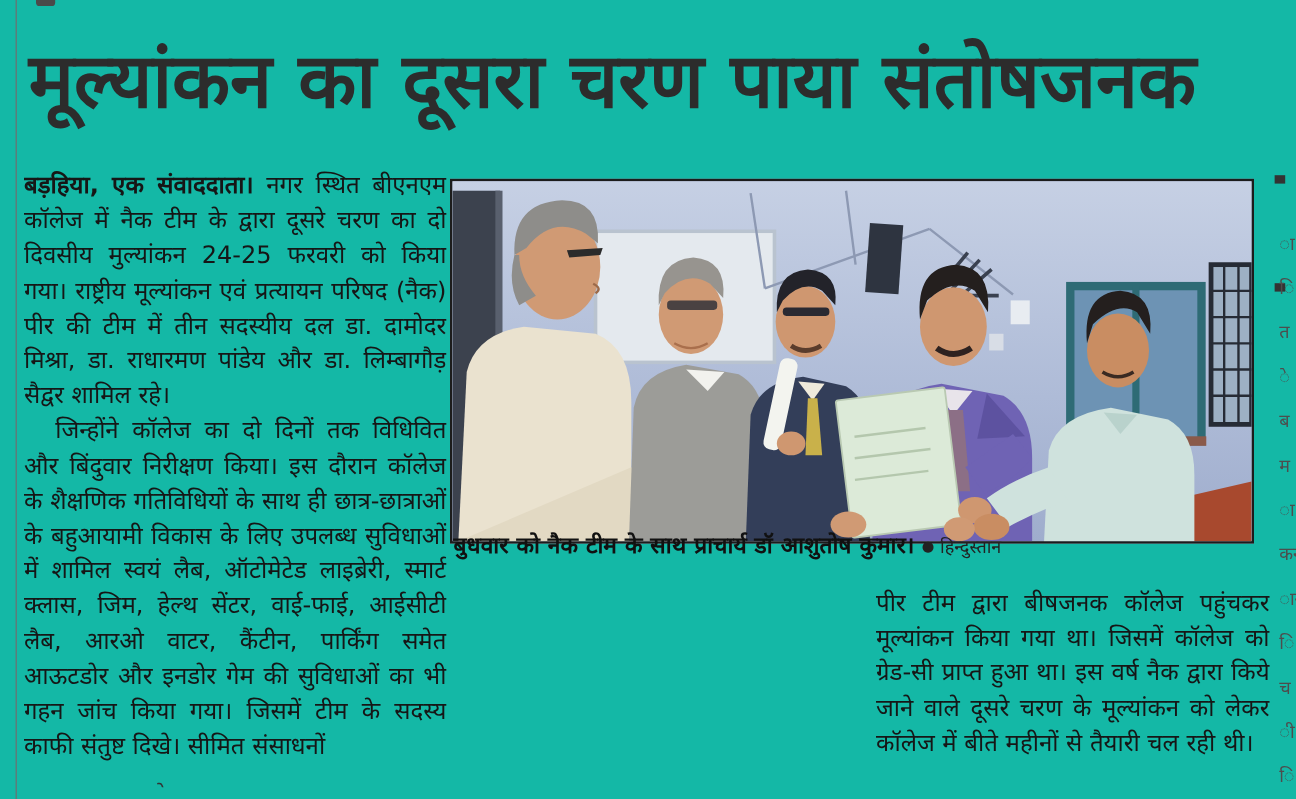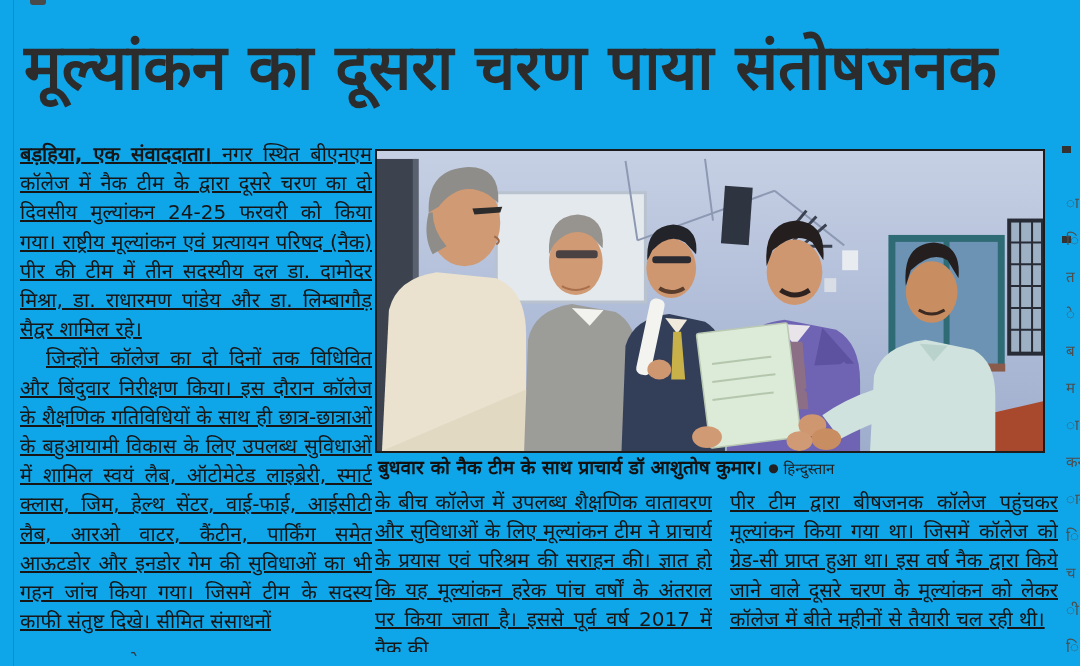--- a/index.html
+++ b/index.html
@@ -1,33 +1,33 @@
 <!DOCTYPE html>
 <html><head>
 <meta charset="utf-8">
 <style>
   html,body{margin:0;padding:0;background:#e9e9e9;}
-  .page{position:relative;width:1080px;height:666px;background:#0ea5e9;overflow:hidden;
+  .page{position:relative;width:1080px;height:666px;background:#14b8a6;overflow:hidden;
         font-family:"DejaVu Sans","Liberation Sans",sans-serif;color:#1a1a1a;}
   .vrule{position:absolute;left:13px;top:0;width:1px;height:666px;background:#6f6f6f;}
   .top-frag{position:absolute;left:30px;top:0;width:16px;height:5px;background:#4a4a4a;border-radius:0 0 3px 3px;}
   .headline{position:absolute;left:24px;top:8px;width:1032px;height:128px;
             font-size:63px;font-weight:700;color:#2c2c2c;line-height:120px;
             white-space:nowrap;letter-spacing:0px;transform-origin:left center;}
   .body-col{position:absolute;font-size:20px;line-height:29.2px;text-align:justify;color:#161616;}
   .left-col{left:20px;top:140px;width:352px;height:506px;overflow:hidden;}
   .mid-col{left:375px;top:488px;width:337px;height:164px;overflow:hidden;}
   .right-col{left:730px;top:488px;width:328px;height:164px;overflow:hidden;}
-  .body-col p{margin:0;text-decoration:underline;}
+  .body-col p{margin:0;}
   .lead{font-weight:700;}
   .indent{text-indent:26px;}
   .photo-frame{position:absolute;left:375px;top:149px;width:670px;height:304px;
                border:2px solid #1c1c1c;box-sizing:border-box;background:#b4c0da;}
   .photo-frame svg{display:block;width:100%;height:100%;}
-  .caption{position:absolute;left:378px;top:454px;width:672px;font-size:19px;line-height:26px;}
+  .caption{position:absolute;left:378px;top:442px;width:672px;font-size:19px;line-height:26px;}
   .cap-bold{font-weight:700;color:#111;}
   .credit{font-size:15px;color:#222;}
   .credit .bullet{font-size:12px;position:relative;top:-2px;}
   .edge-strip{position:absolute;left:1062px;top:140px;width:18px;height:526px;overflow:hidden;}
   .edge-frag{position:absolute;left:4px;font-size:15px;color:#4d4d4d;white-space:nowrap;}
   .edge-mark{position:absolute;width:9px;height:7px;background:#333;}
   .bottom-frag{position:absolute;left:130px;top:648px;width:20px;height:8px;
                font-size:18px;color:#333;overflow:hidden;}
 </style>
 </head>
@@ -147,23 +147,20 @@
       </g>
     </svg>
   </div>
 
   <div class="caption">
     <span class="cap-bold">बुधवार को नैक टीम के साथ प्राचार्य डॉ आशुतोष कुमार।</span>
     <span class="credit"><span class="bullet">●</span>
       <span>हिन्दुस्तान</span></span>
   </div>
 
-  <div class="body-col mid-col">
-    <p>के बीच कॉलेज में उपलब्ध शैक्षणिक वातावरण और सुविधाओं के लिए मूल्यांकन टीम ने प्राचार्य के प्रयास एवं परिश्रम की सराहन की। ज्ञात हो कि यह मूल्यांकन हरेक पांच वर्षों के अंतराल पर किया जाता है। इससे पूर्व वर्ष 2017 में नैक की</p>
-  </div>
 
   <div class="body-col right-col">
     <p>पीर टीम द्वारा बीषजनक कॉलेज पहुंचकर मूल्यांकन किया गया था। जिसमें कॉलेज को ग्रेड-सी प्राप्त हुआ था। इस वर्ष नैक द्वारा किये जाने वाले दूसरे चरण के मूल्यांकन को लेकर कॉलेज में बीते महीनों से तैयारी चल रही थी।</p>
   </div>
 
   <div class="edge-strip" id="edge-strip">
     <div class="edge-mark" style="top:6px;"></div>
     <div class="edge-mark" style="top:96px;"></div>
   <span class="edge-frag" style="top: 52px;">ा</span>
       <span class="edge-frag" style="top: 89px;">ि</span>

